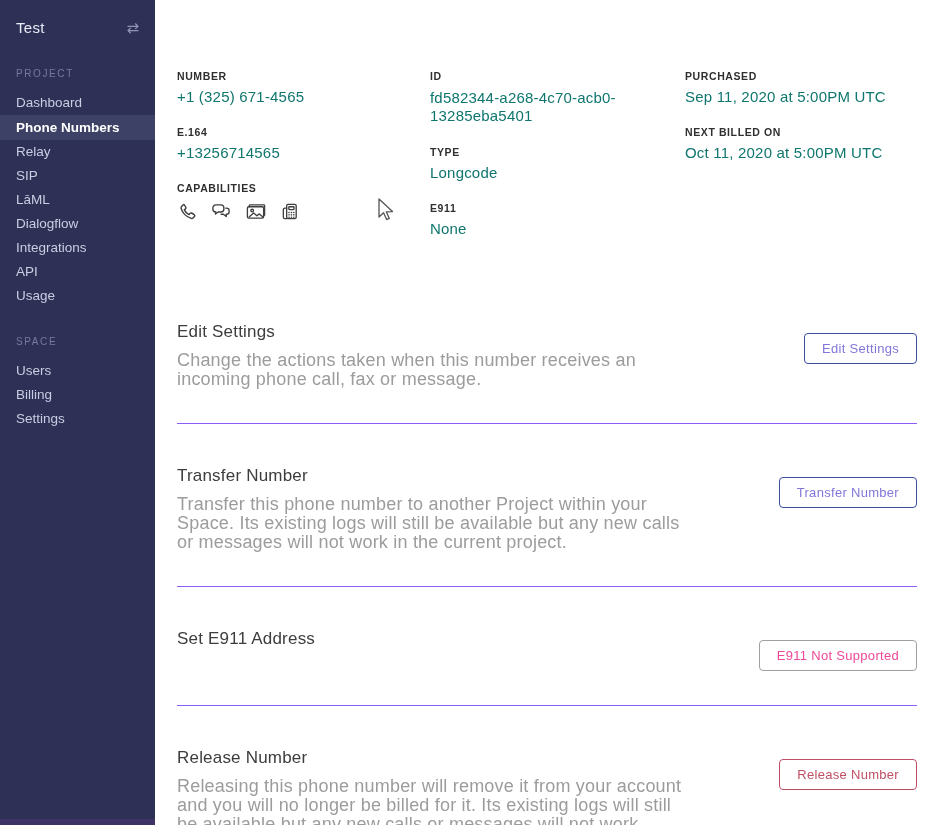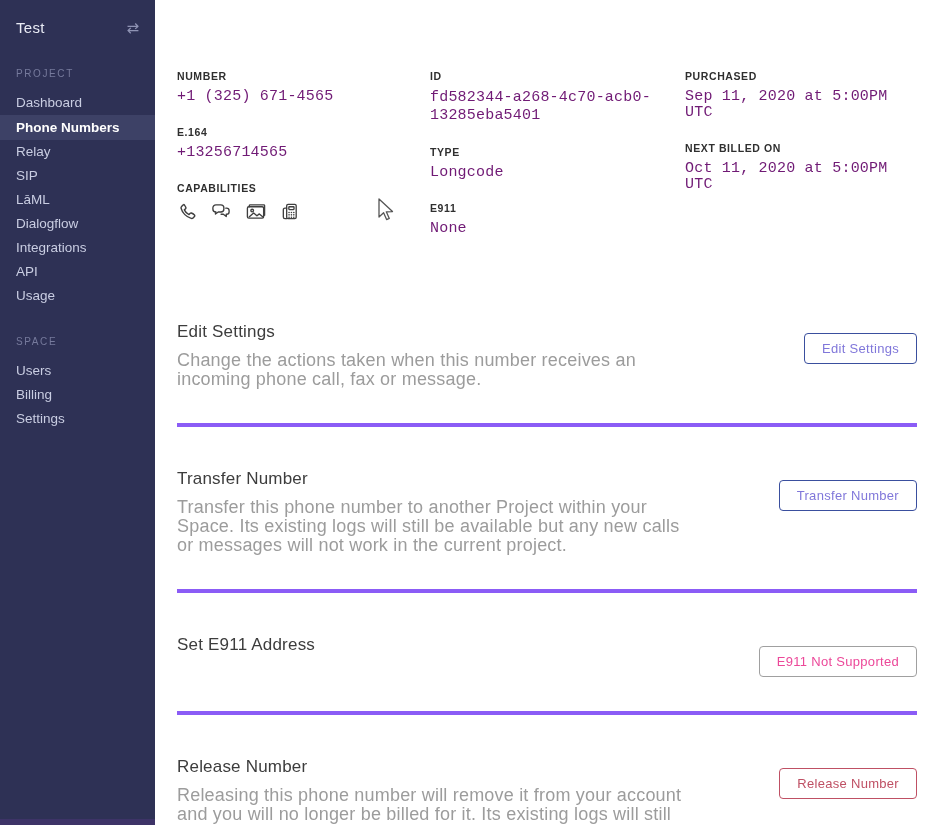--- a/index.html
+++ b/index.html
@@ -44,31 +44,31 @@
 
   .details-grid {
     display: grid; grid-template-columns: 253px 255px 1fr;
   }
   .field { margin-bottom: 21px; }
   .field-label {
     font-size: 10.5px; font-weight: bold; color: #2f2f2f;
     letter-spacing: .6px; line-height: 12px; margin-bottom: 7px;
   }
   .field-value {
-    font-size: 15px; color: #701a75; line-height: 16px; letter-spacing: .2px; font-family: Liberation Mono, monospace;
+    font-size: 15px; color: #0f766e; line-height: 16px; letter-spacing: .2px;
   }
   .field-value.wrap { max-width: 230px; line-height: 18px; }
   .cap-icons { display: flex; gap: 12px; align-items: center; margin-top: 3px; }
   .cap-icons svg { display: block; }
 
   
   .sections { margin-top: 64px; }
   .section {
     display: flex; align-items: flex-start; justify-content: space-between;
-    padding: 42px 0 34px 0; border-bottom: 4px solid #8b5cf6;
+    padding: 42px 0 34px 0; border-bottom: 1px solid #8b5cf6;
   }
   .section:first-child { padding-top: 0; }
   .section:last-child { border-bottom: none; }
   .section-text { max-width: 520px; }
   .section-title { font-size: 17px; font-weight: 400; color: #3d3d3d; margin-bottom: 9px; letter-spacing: .2px; }
   .section-desc { font-size: 18px; color: #9c9c9c; line-height: 19px; max-width: 505px; letter-spacing: .2px; }
 
   .btn {
     background: #ffffff; border-radius: 4px; font-size: 13px;
     padding: 7px 17px; margin-top: 11px; cursor: pointer; white-space: nowrap;

